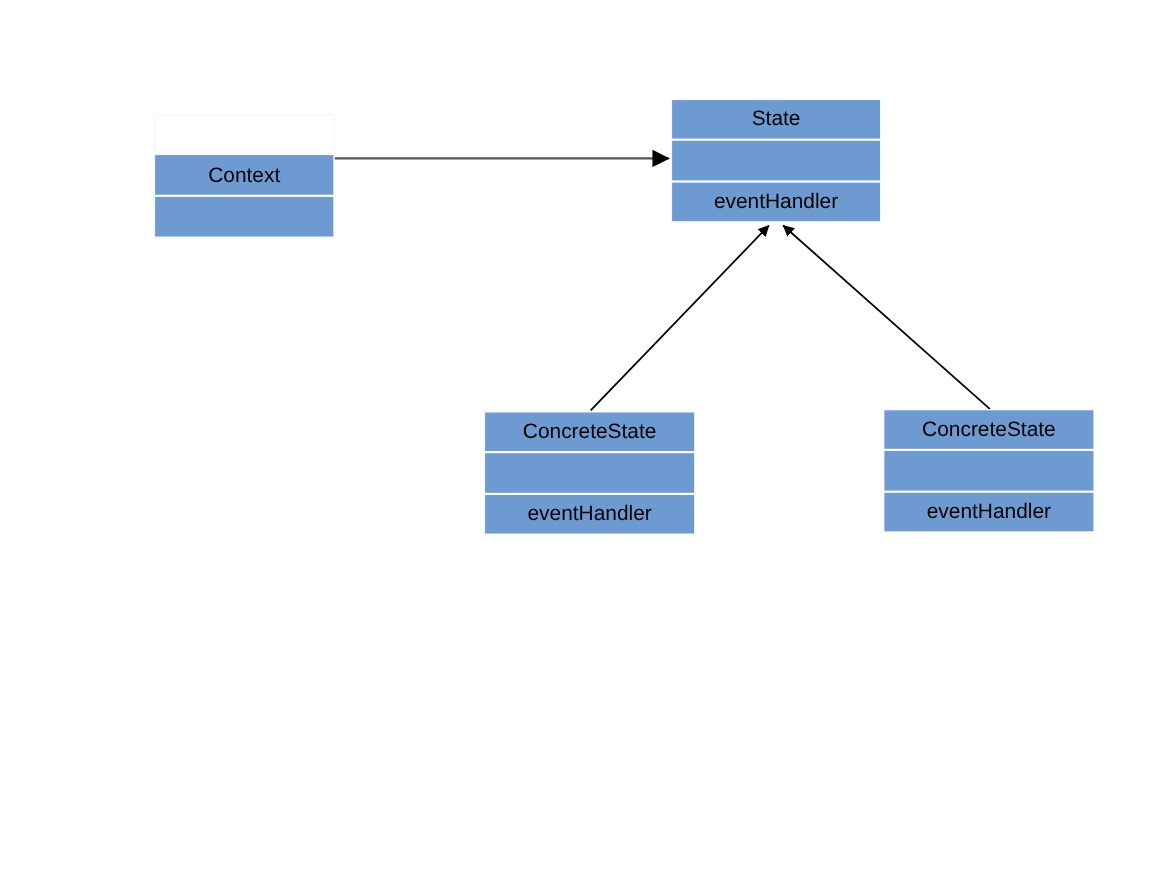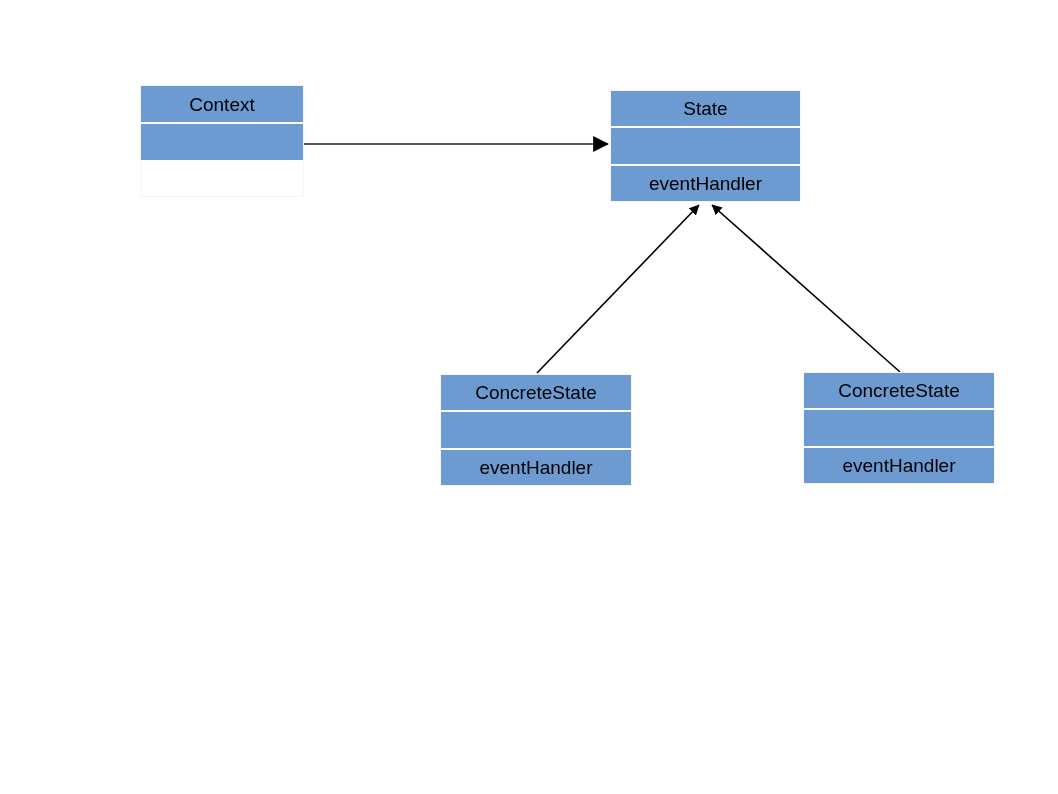--- a/index.html
+++ b/index.html
@@ -43,21 +43,21 @@
     font-size: 19px;
     line-height: 1;
     white-space: nowrap;
     overflow: hidden;
   }
   .compartment.c-name   { height: 36px; }
   .compartment.c-attrs  { height: 36px; margin-top: 2px; }
   .compartment.c-ops    { height: 36px; margin-top: 2px; }
 
   
-  #class-context        { left: 140px; top: 85px;  width: 164px; height: 112px; }
+  #class-context        { left: 140px; top: 104px;  width: 164px; height: 112px; justify-content: flex-end; }
   #class-state          { left: 610px; top: 90px;  width: 191px; height: 112px; }
   #class-concrete-left  { left: 440px; top: 374px; width: 192px; height: 112px; }
   #class-concrete-right { left: 803px; top: 372px; width: 192px; height: 112px; }
 </style>
 </head>
 <body>
 
 <div id="canvas">
 
   <svg id="edge-layer" viewBox="0 0 1058 794" width="1058" height="794" xmlns="http://www.w3.org/2000/svg">

